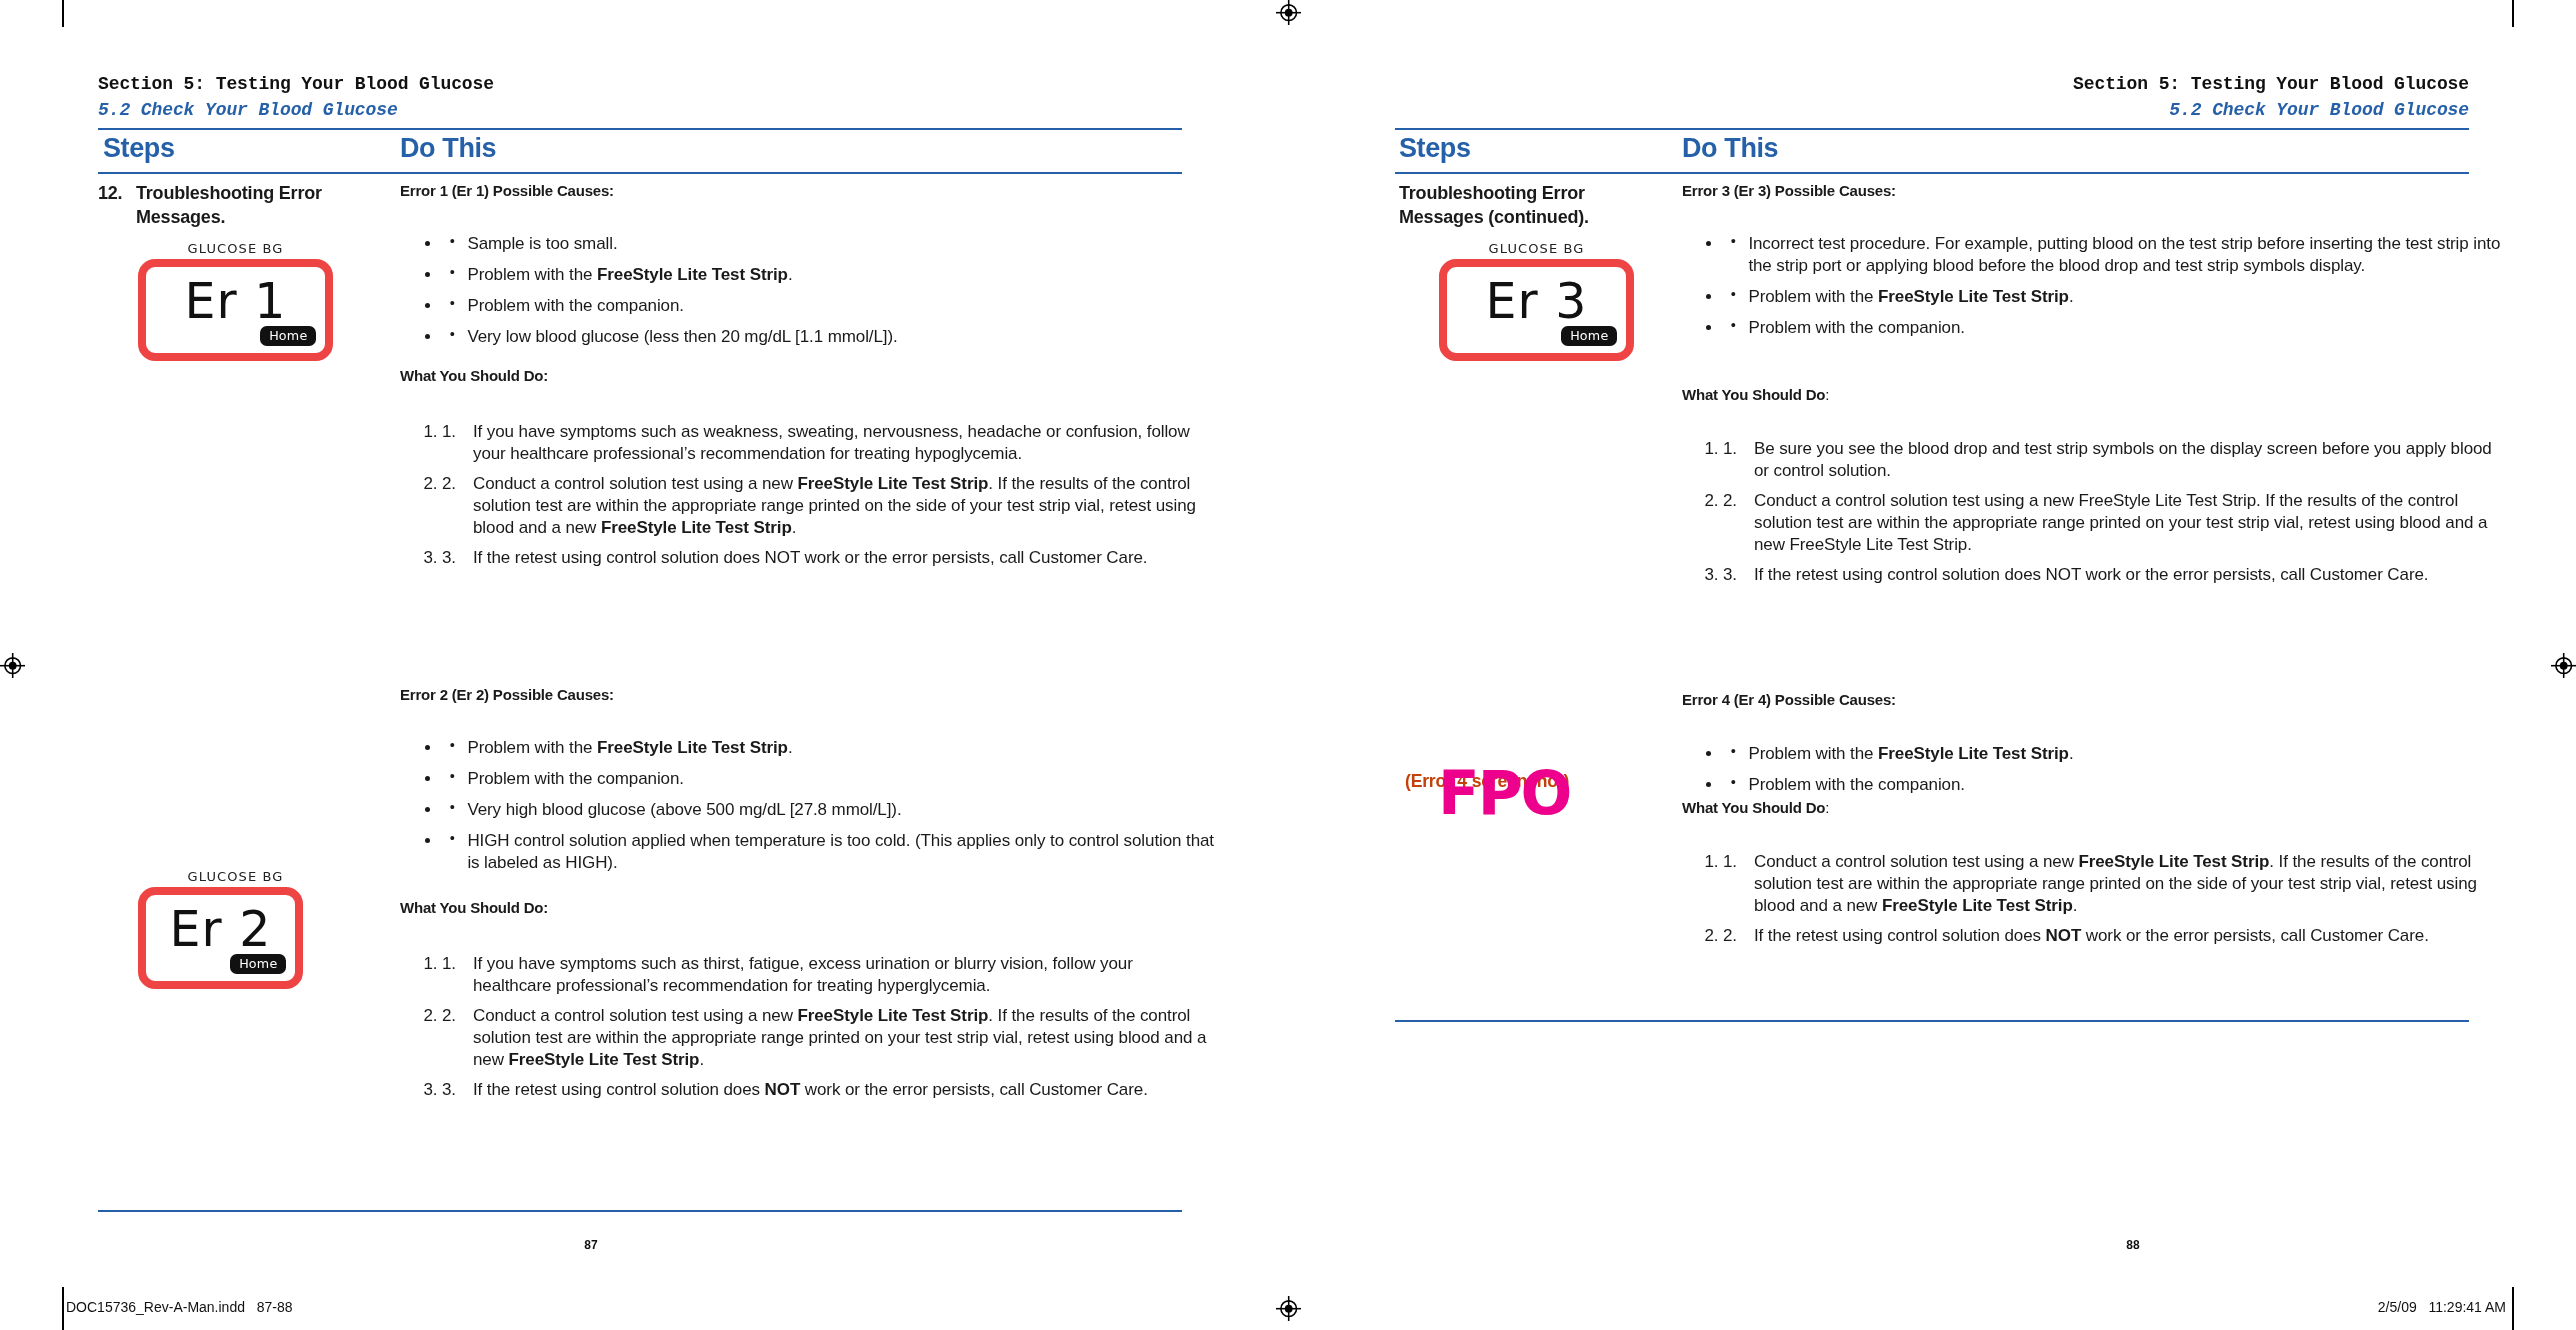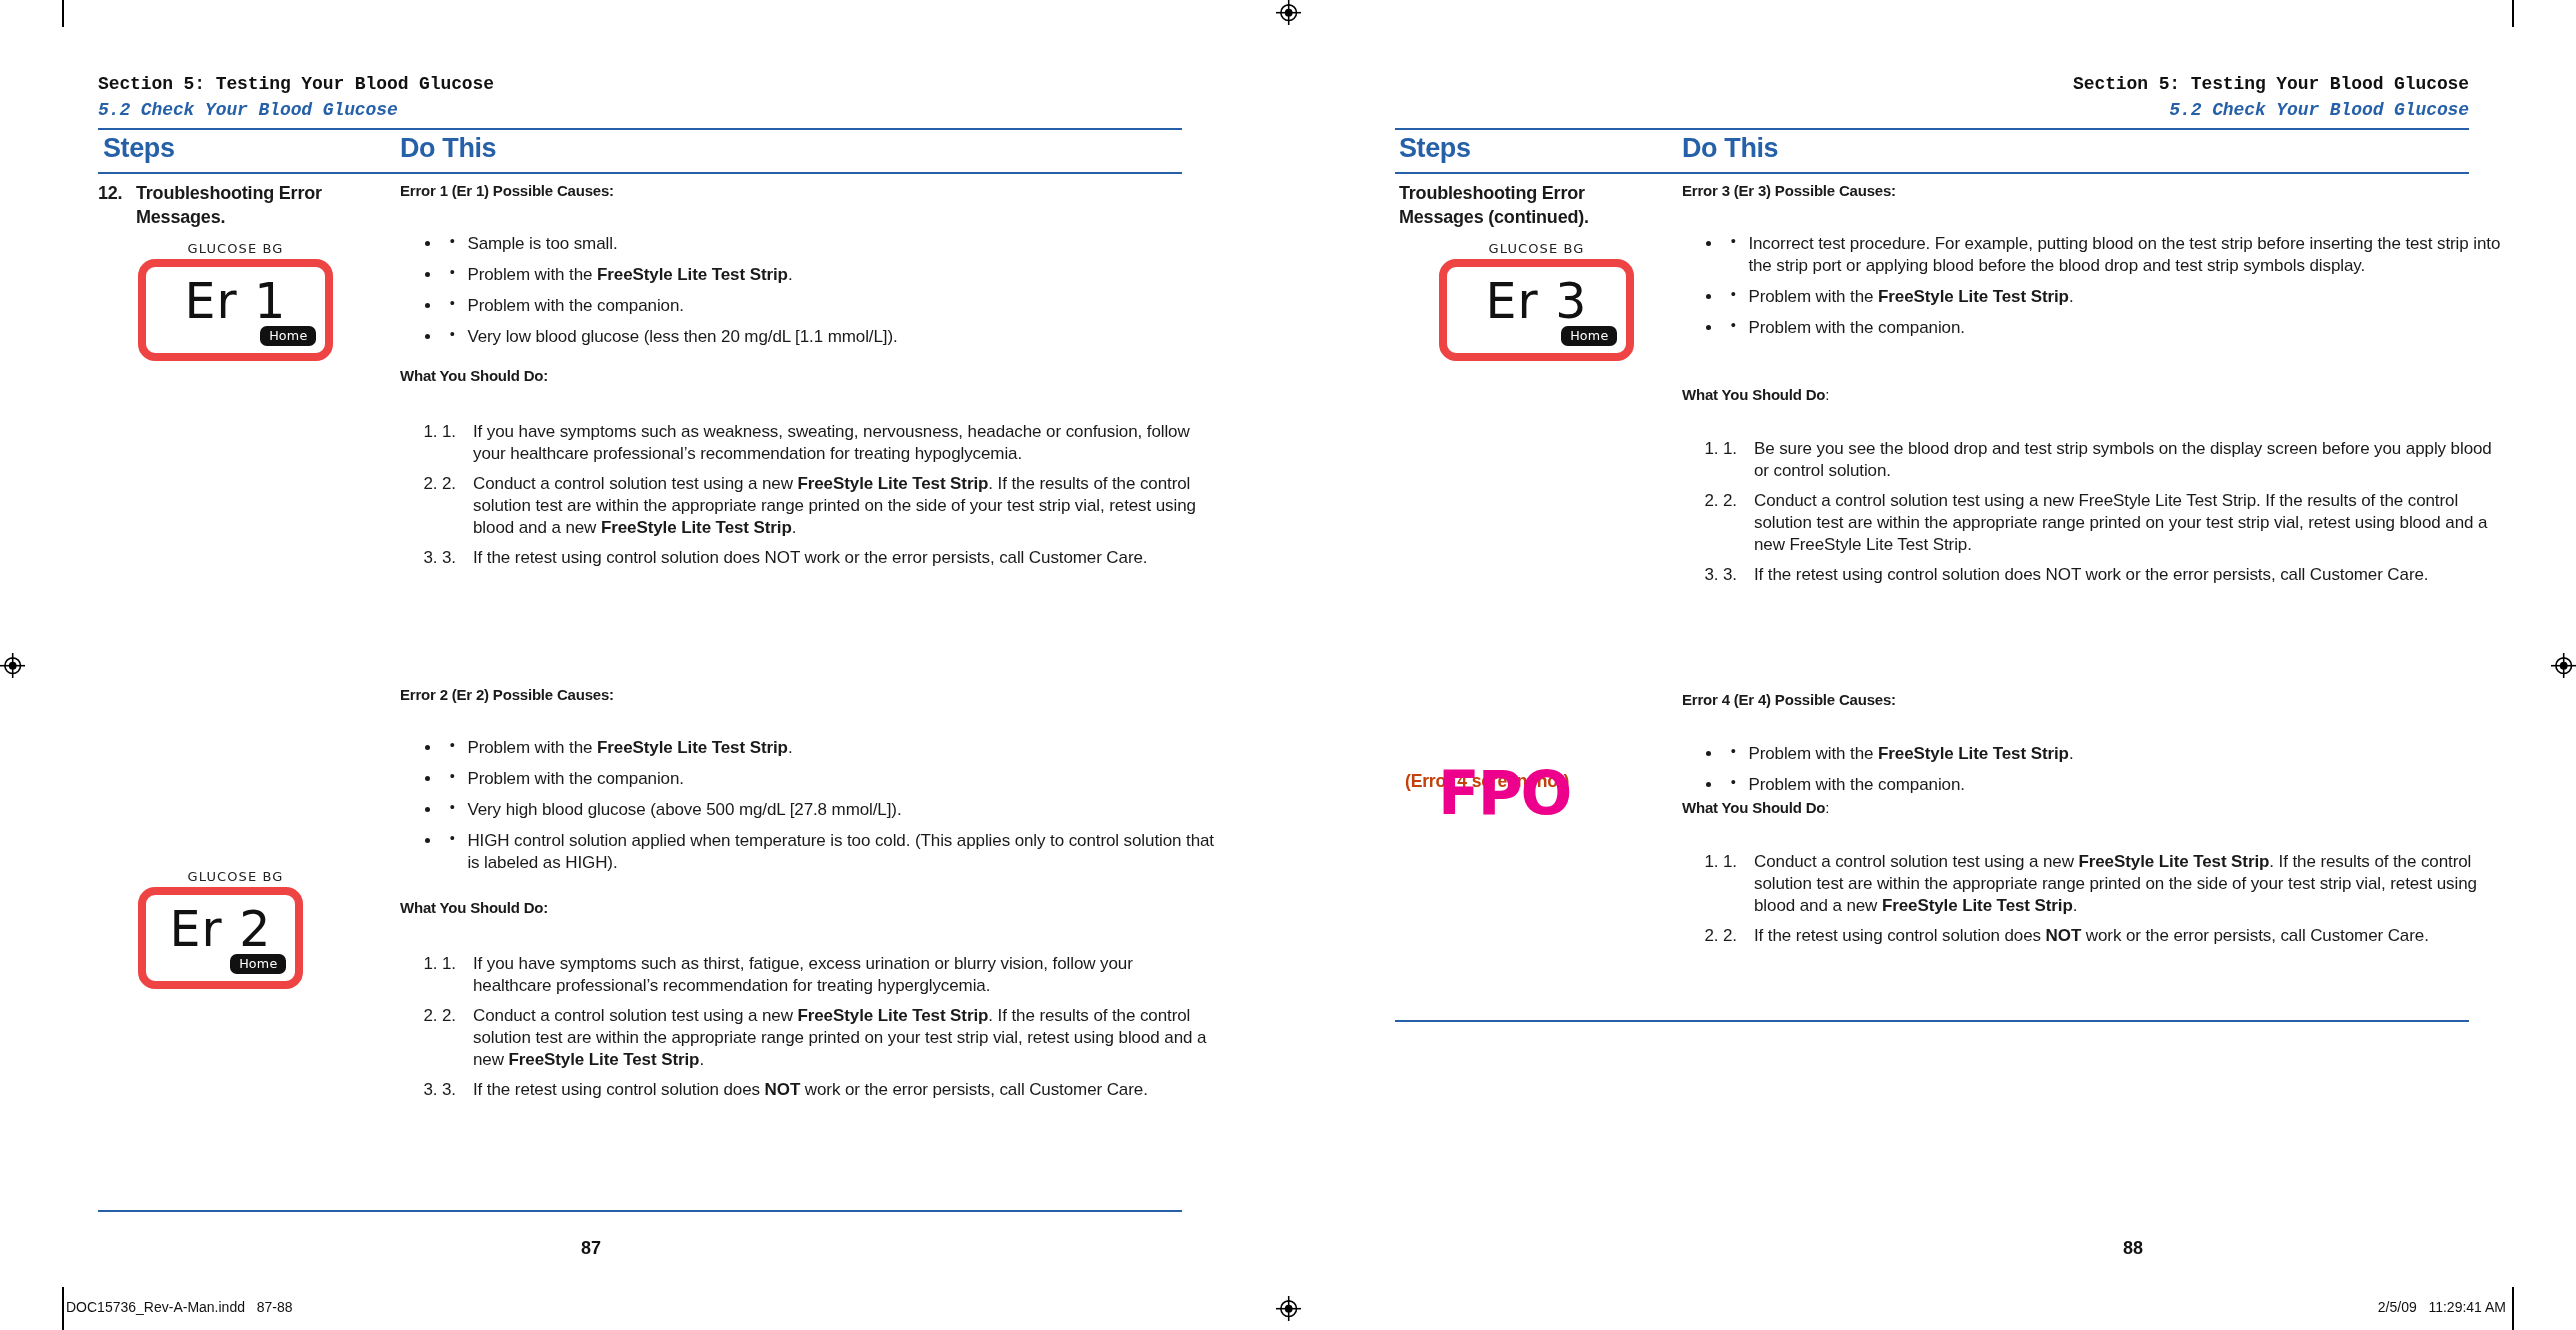--- a/index.html
+++ b/index.html
@@ -131,21 +131,21 @@
   }
   .fpo-mark{
     position:absolute;left:33px;top:0;
     font-size:61px;font-weight:bold;letter-spacing:-2px;
     font-family:"DejaVu Sans",sans-serif;
   }
 
   
   .folio{
     position:absolute;
-    font-weight:bold;font-size:18px;text-align:center;color:#111;
+    font-weight:bold;font-size:12px;text-align:center;color:#111;
   }
   .imprint{
     position:absolute;
     font-size:14px;color:#111;white-space:pre;
     font-family:"Liberation Sans",sans-serif;
   }
 </style>
 </head>
 <body>
 

